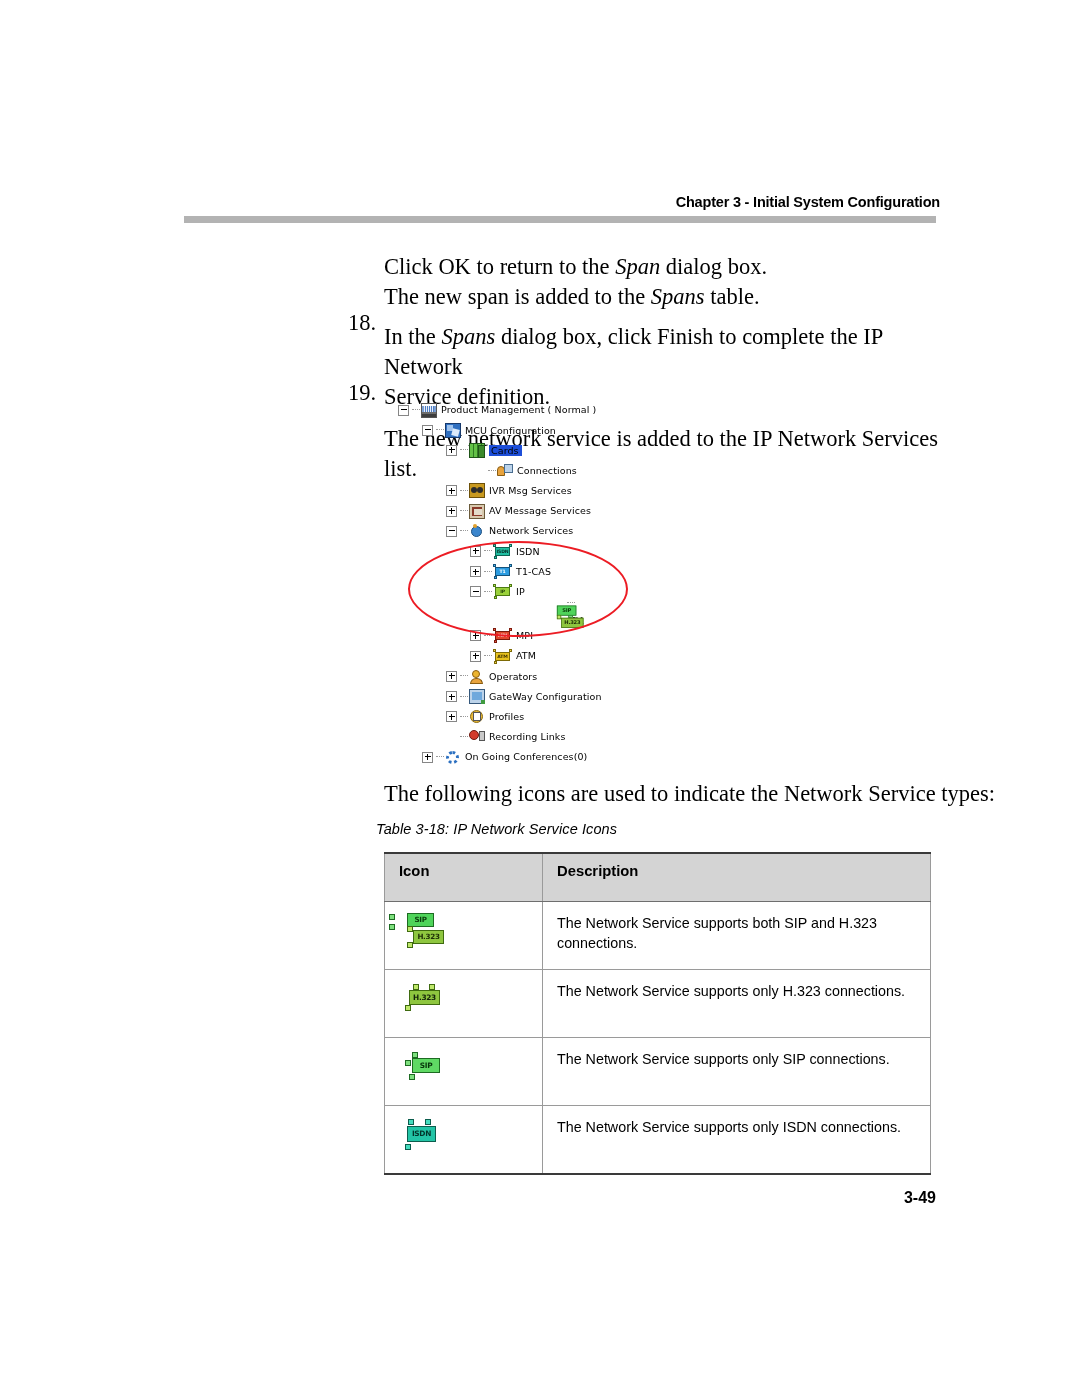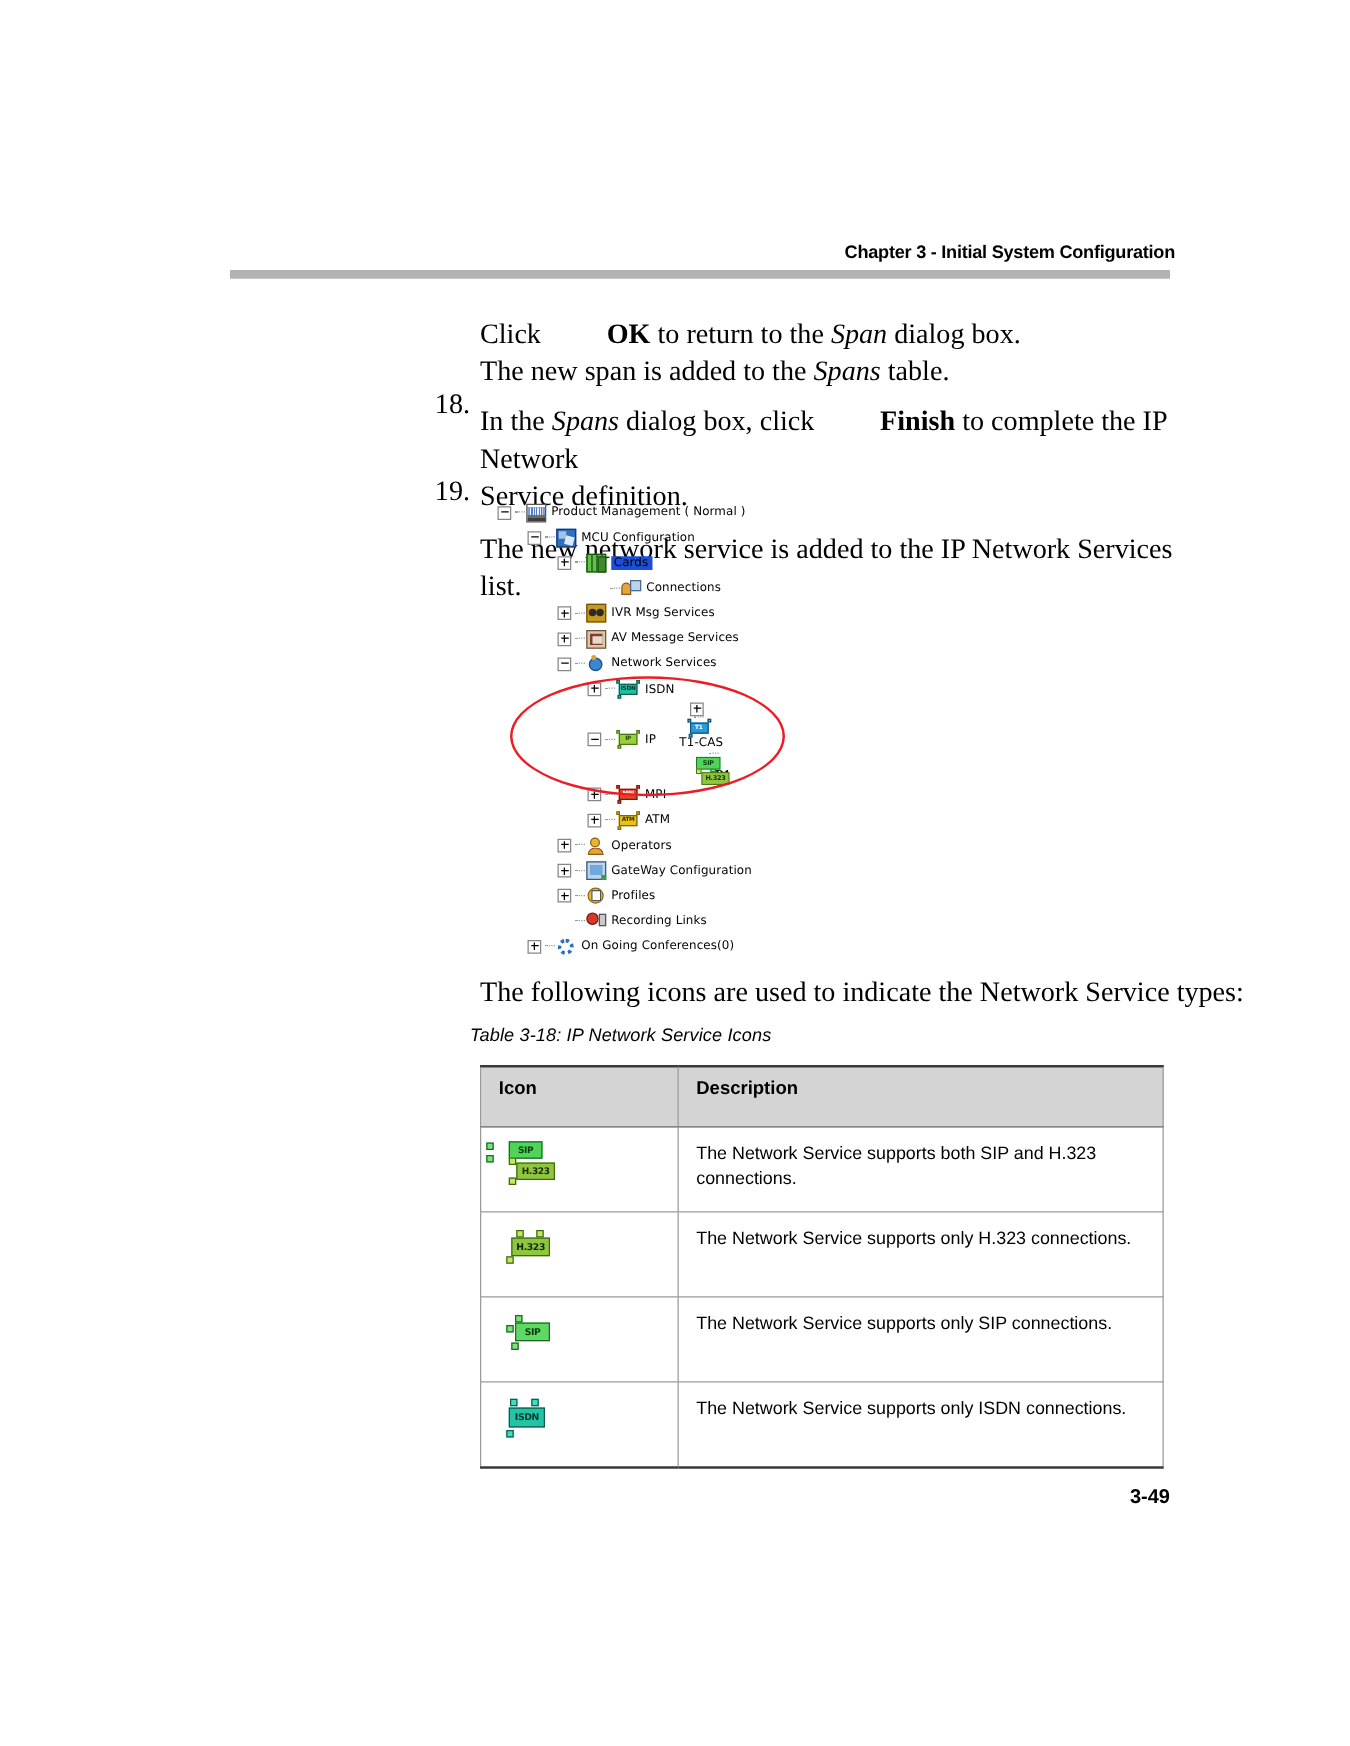--- a/index.html
+++ b/index.html
@@ -65,21 +65,21 @@
   }
   .step .body {
     margin-left: 46px;
   }
   .para {
     font-size: 22.5px;
     line-height: 30px;
     margin-left: 46px;
     margin-top: 12px;
   }
-  b { font-weight: bold; margin-left: 47px; }
+  b { font-weight: normal; }
   i { font-style: italic; }
 
   
   #tree-shot {
     position: absolute;
     top: 400px;
     left: 398px;
     width: 250px;
     font-family: "DejaVu Sans", sans-serif;
     font-size: 9.5px;
@@ -469,21 +469,21 @@
     <span class="dotseg"></span>
     <span class="nsico ns-isdn">
       <span class="pin" style="left:0;top:0;"></span>
       <span class="pin" style="right:0;top:0;"></span>
       <span class="plate">ISDN</span>
       <span class="pin" style="left:1px;bottom:0;"></span>
     </span>
     <span class="tlabel">ISDN</span>
   </div>
 
-  <div class="tnode" style="padding-left:72px;flex-direction:column;">
+  <div class="tnode" style="padding-left:72px;">
     <span class="exp plus"></span>
     <span class="dotseg"></span>
     <span class="nsico ns-t1">
       <span class="pin" style="left:0;top:0;"></span>
       <span class="pin" style="right:0;top:0;"></span>
       <span class="plate">T1</span>
       <span class="pin" style="left:1px;bottom:0;"></span>
     </span>
     <span class="tlabel">T1-CAS</span>
   </div>

